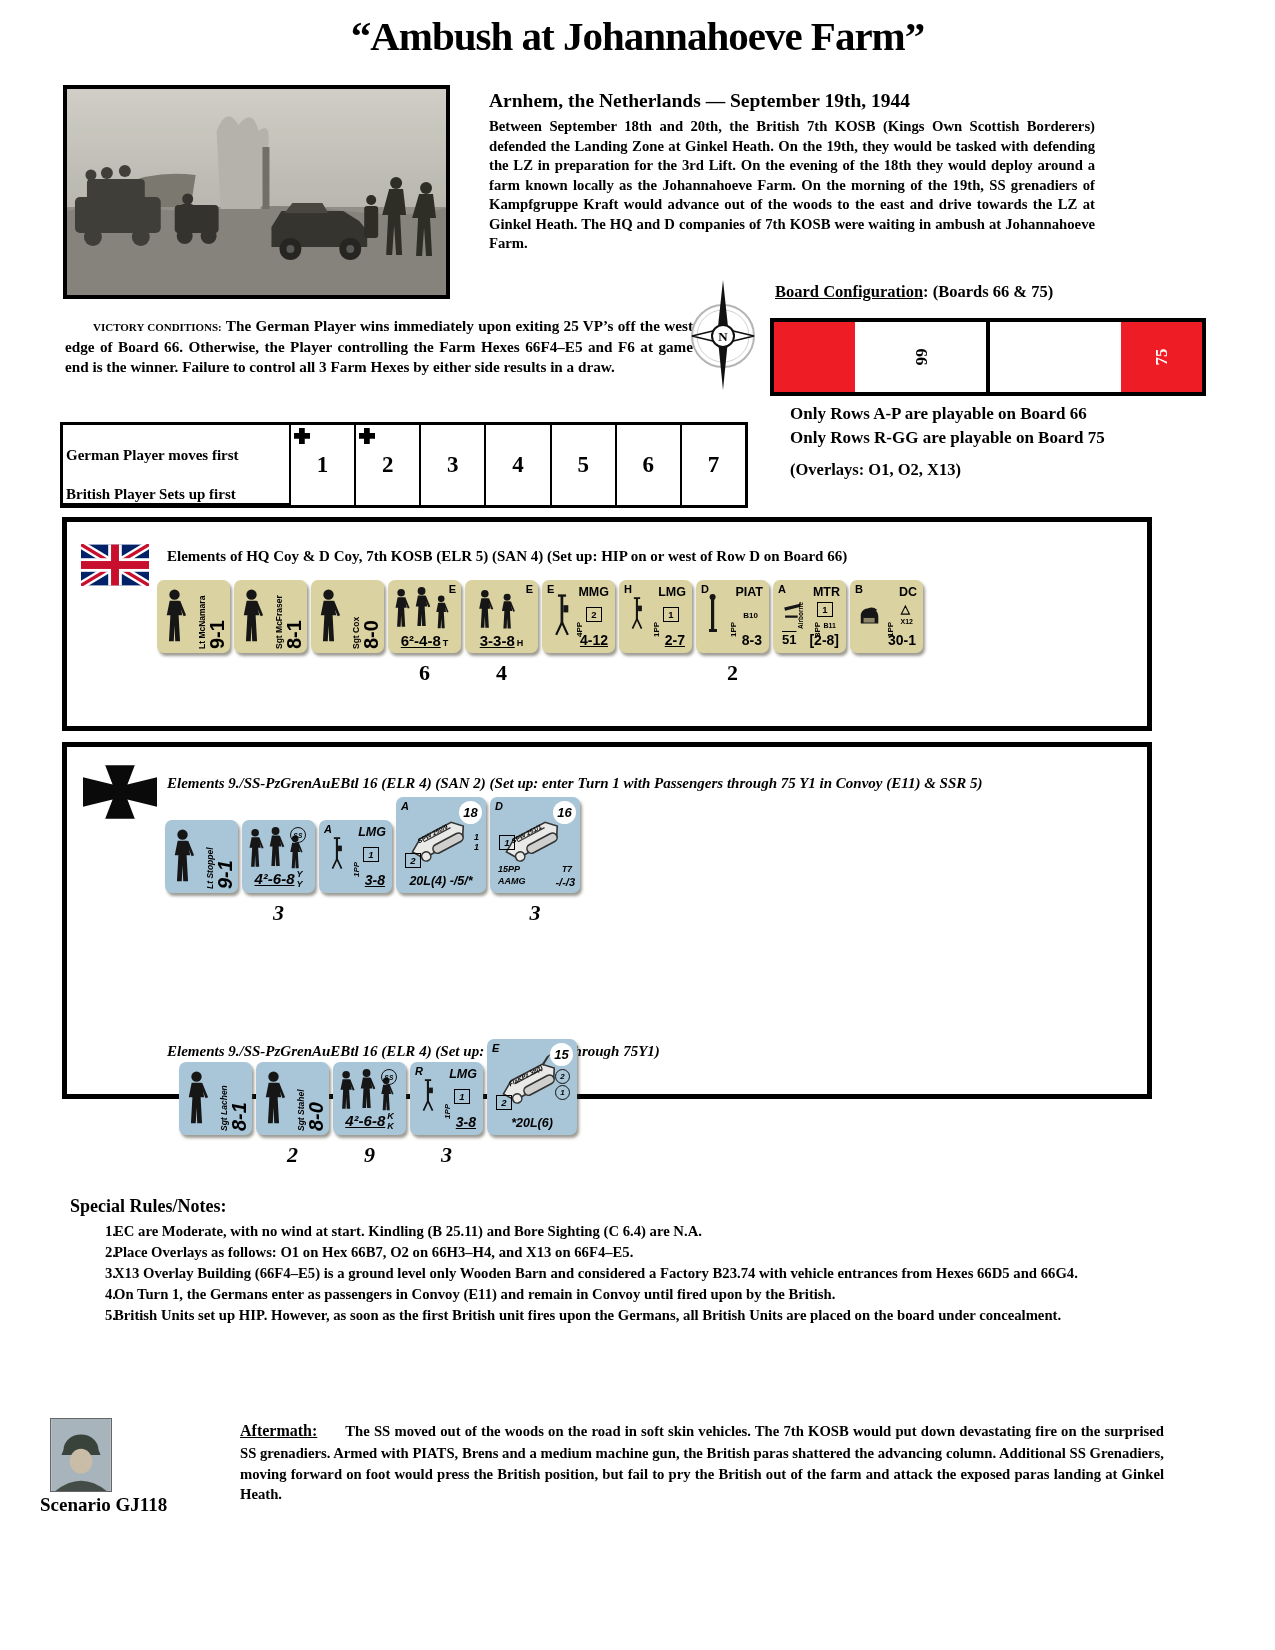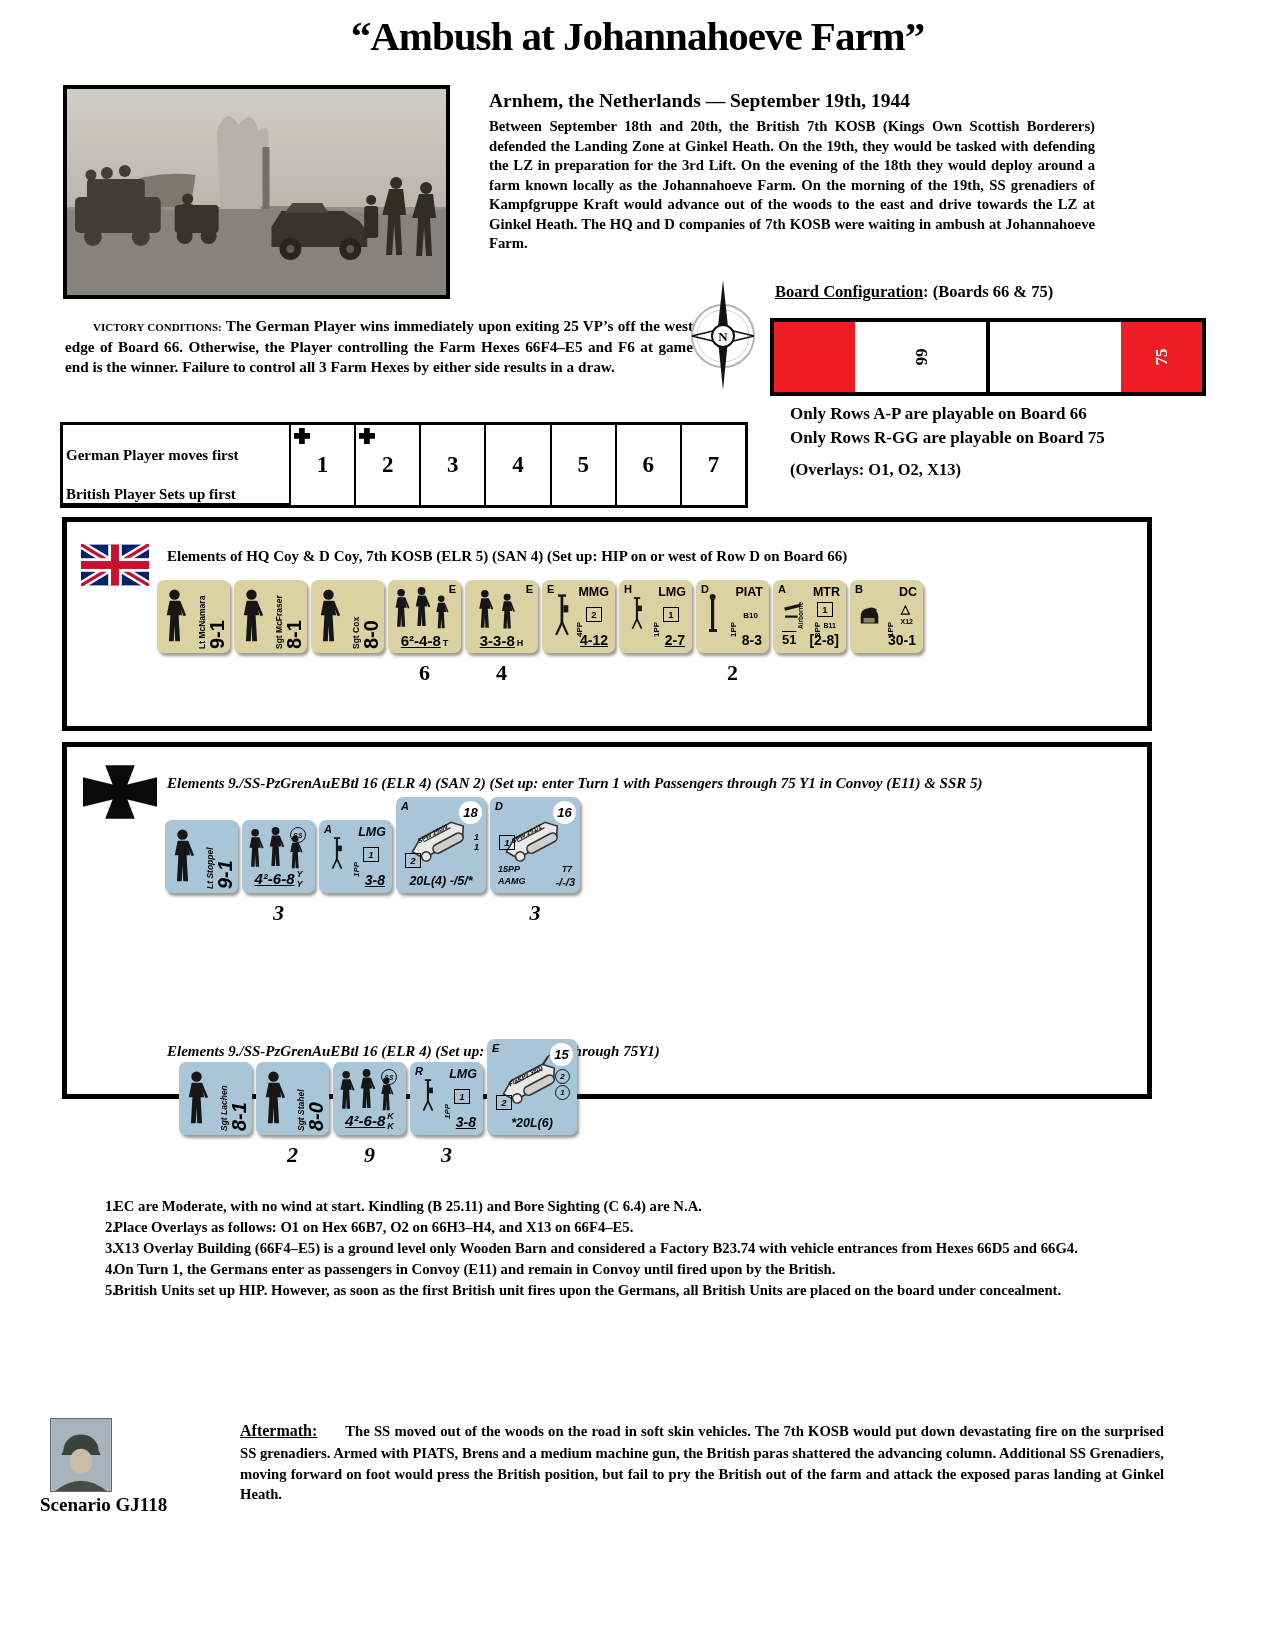--- a/index.html
+++ b/index.html
@@ -570,20 +570,21 @@
           <span class="vbx">2</span>
           <span class="vval">*20L(6)</span>
         </div>
         <div class="count"></div>
       </div>
 
     </div>
   </div>
 
   <div class="abs sr">
+    <div class="srh">Special Rules/Notes:</div>
     <div class="item">
         <span class="n">1.</span>
         <span class="t">EC are Moderate, with no wind at start. Kindling (B 25.11) and Bore Sighting (C 6.4) are N.A.</span>
       </div>
     <div class="item">
         <span class="n">2.</span>
         <span class="t">Place Overlays as follows: O1 on Hex 66B7, O2 on 66H3–H4, and X13 on 66F4–E5.</span>
       </div>
     <div class="item">
         <span class="n">3.</span>

